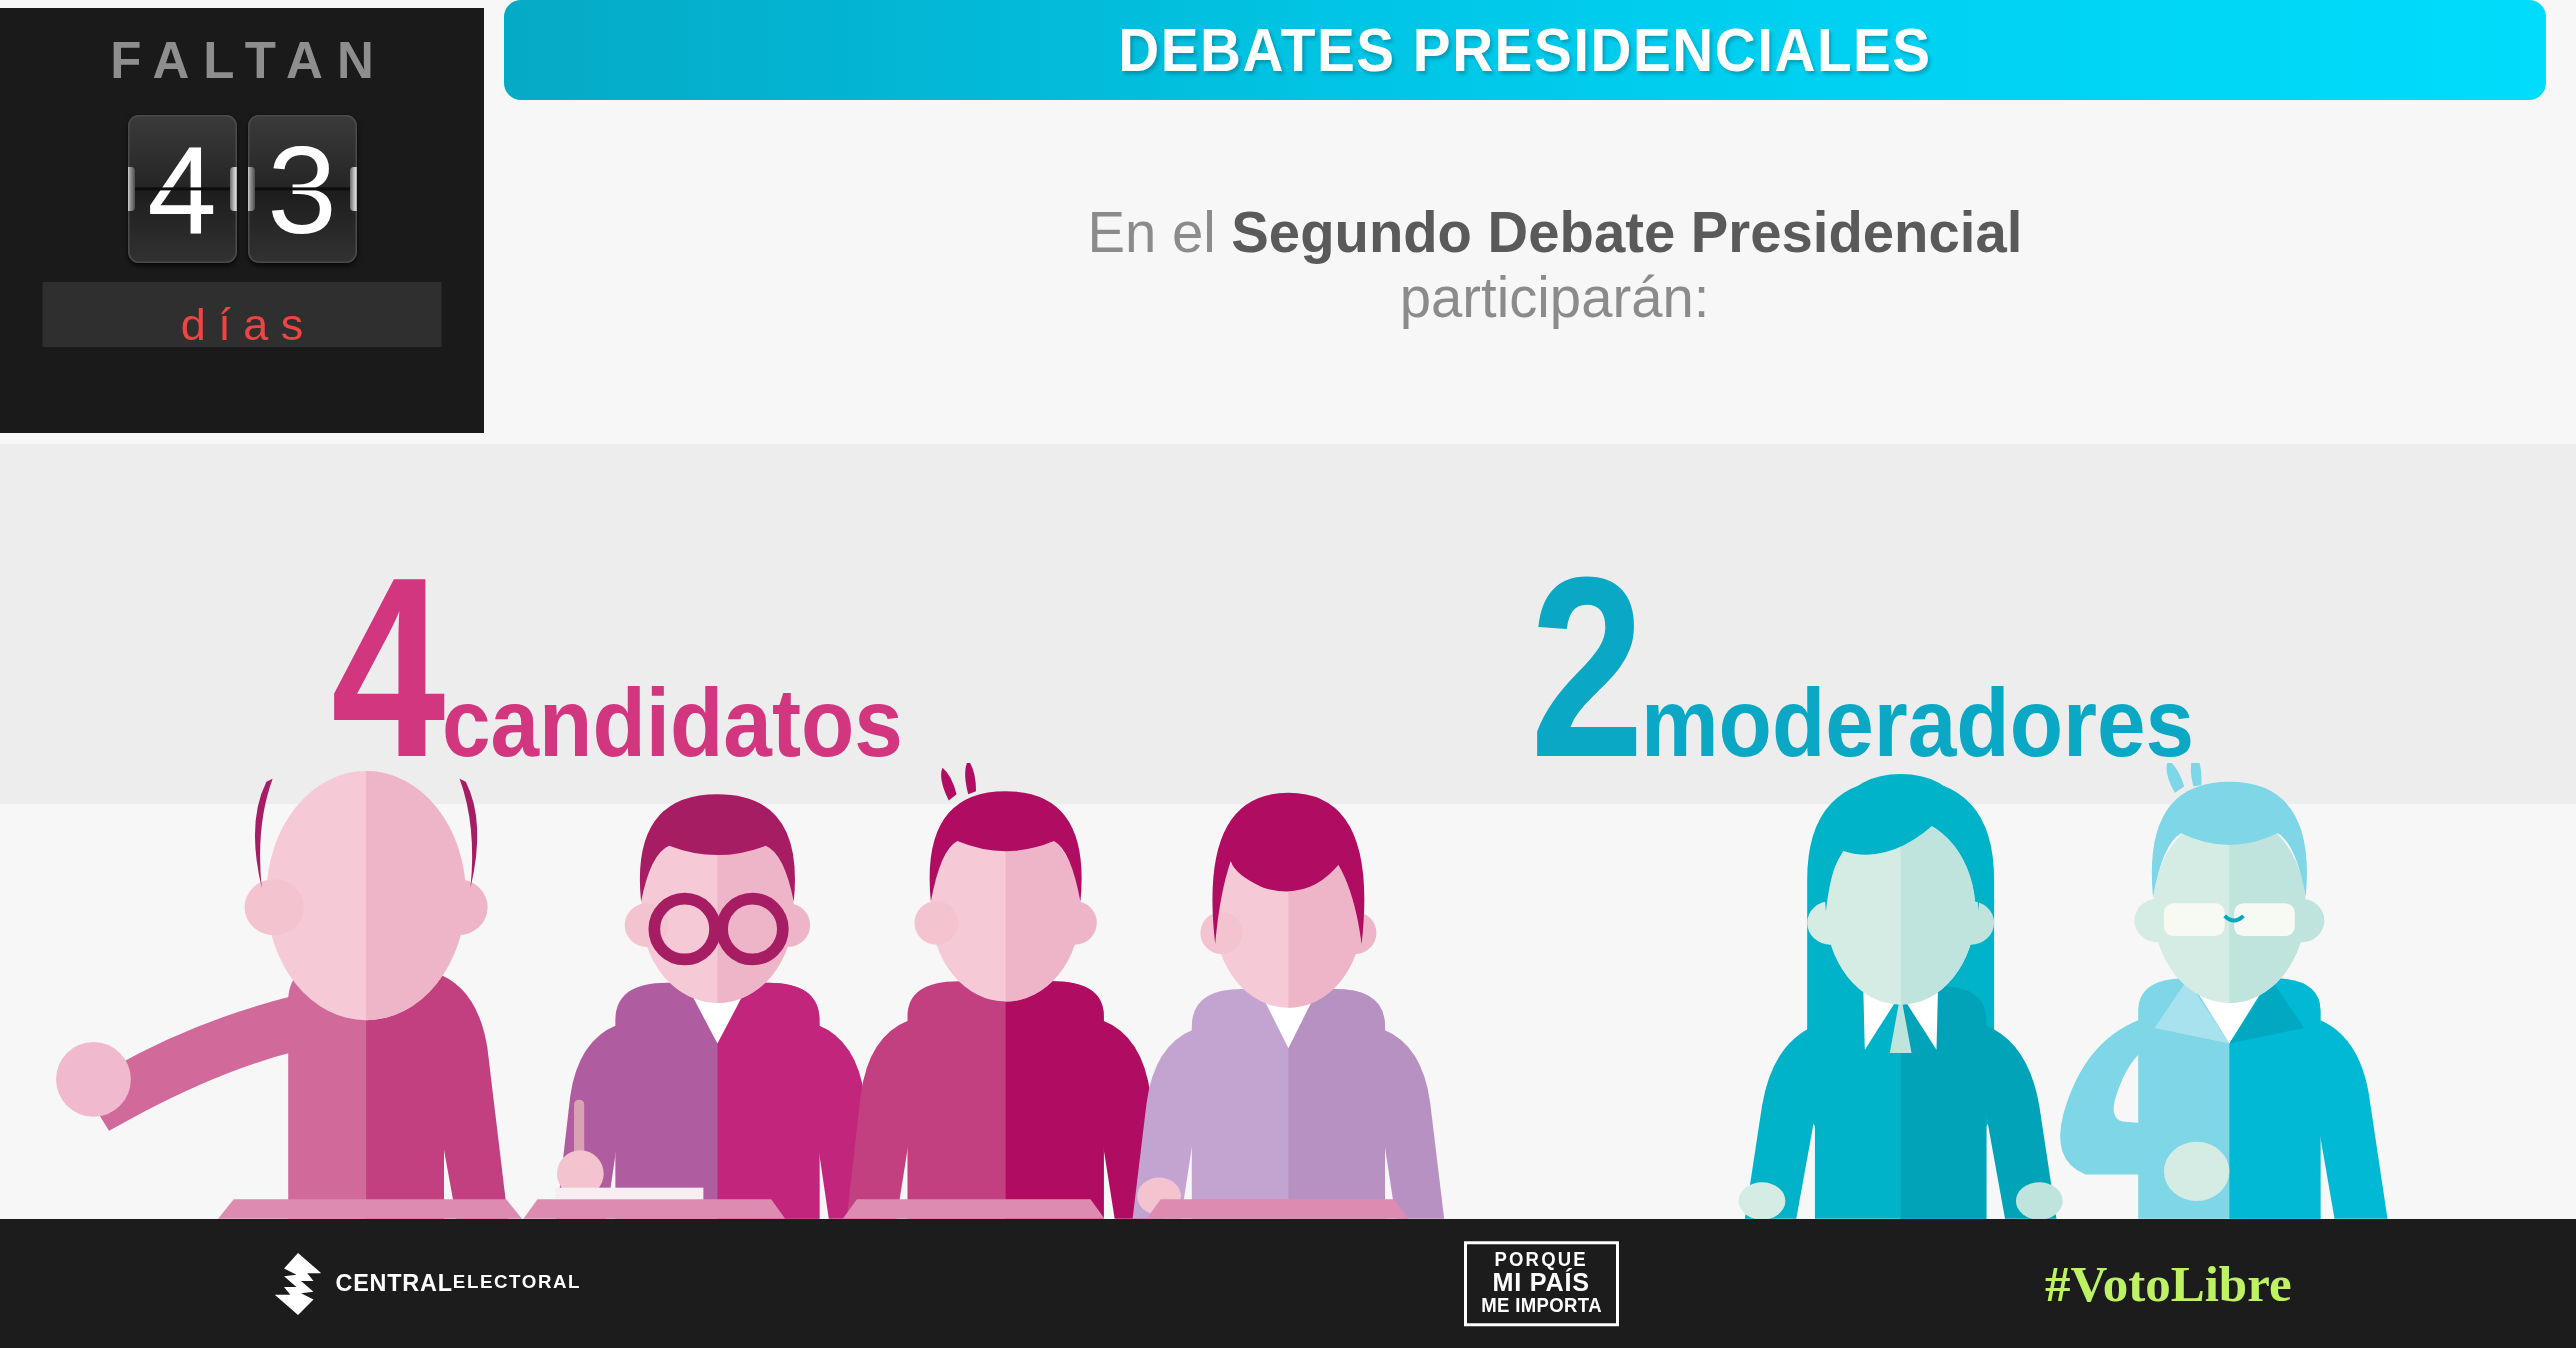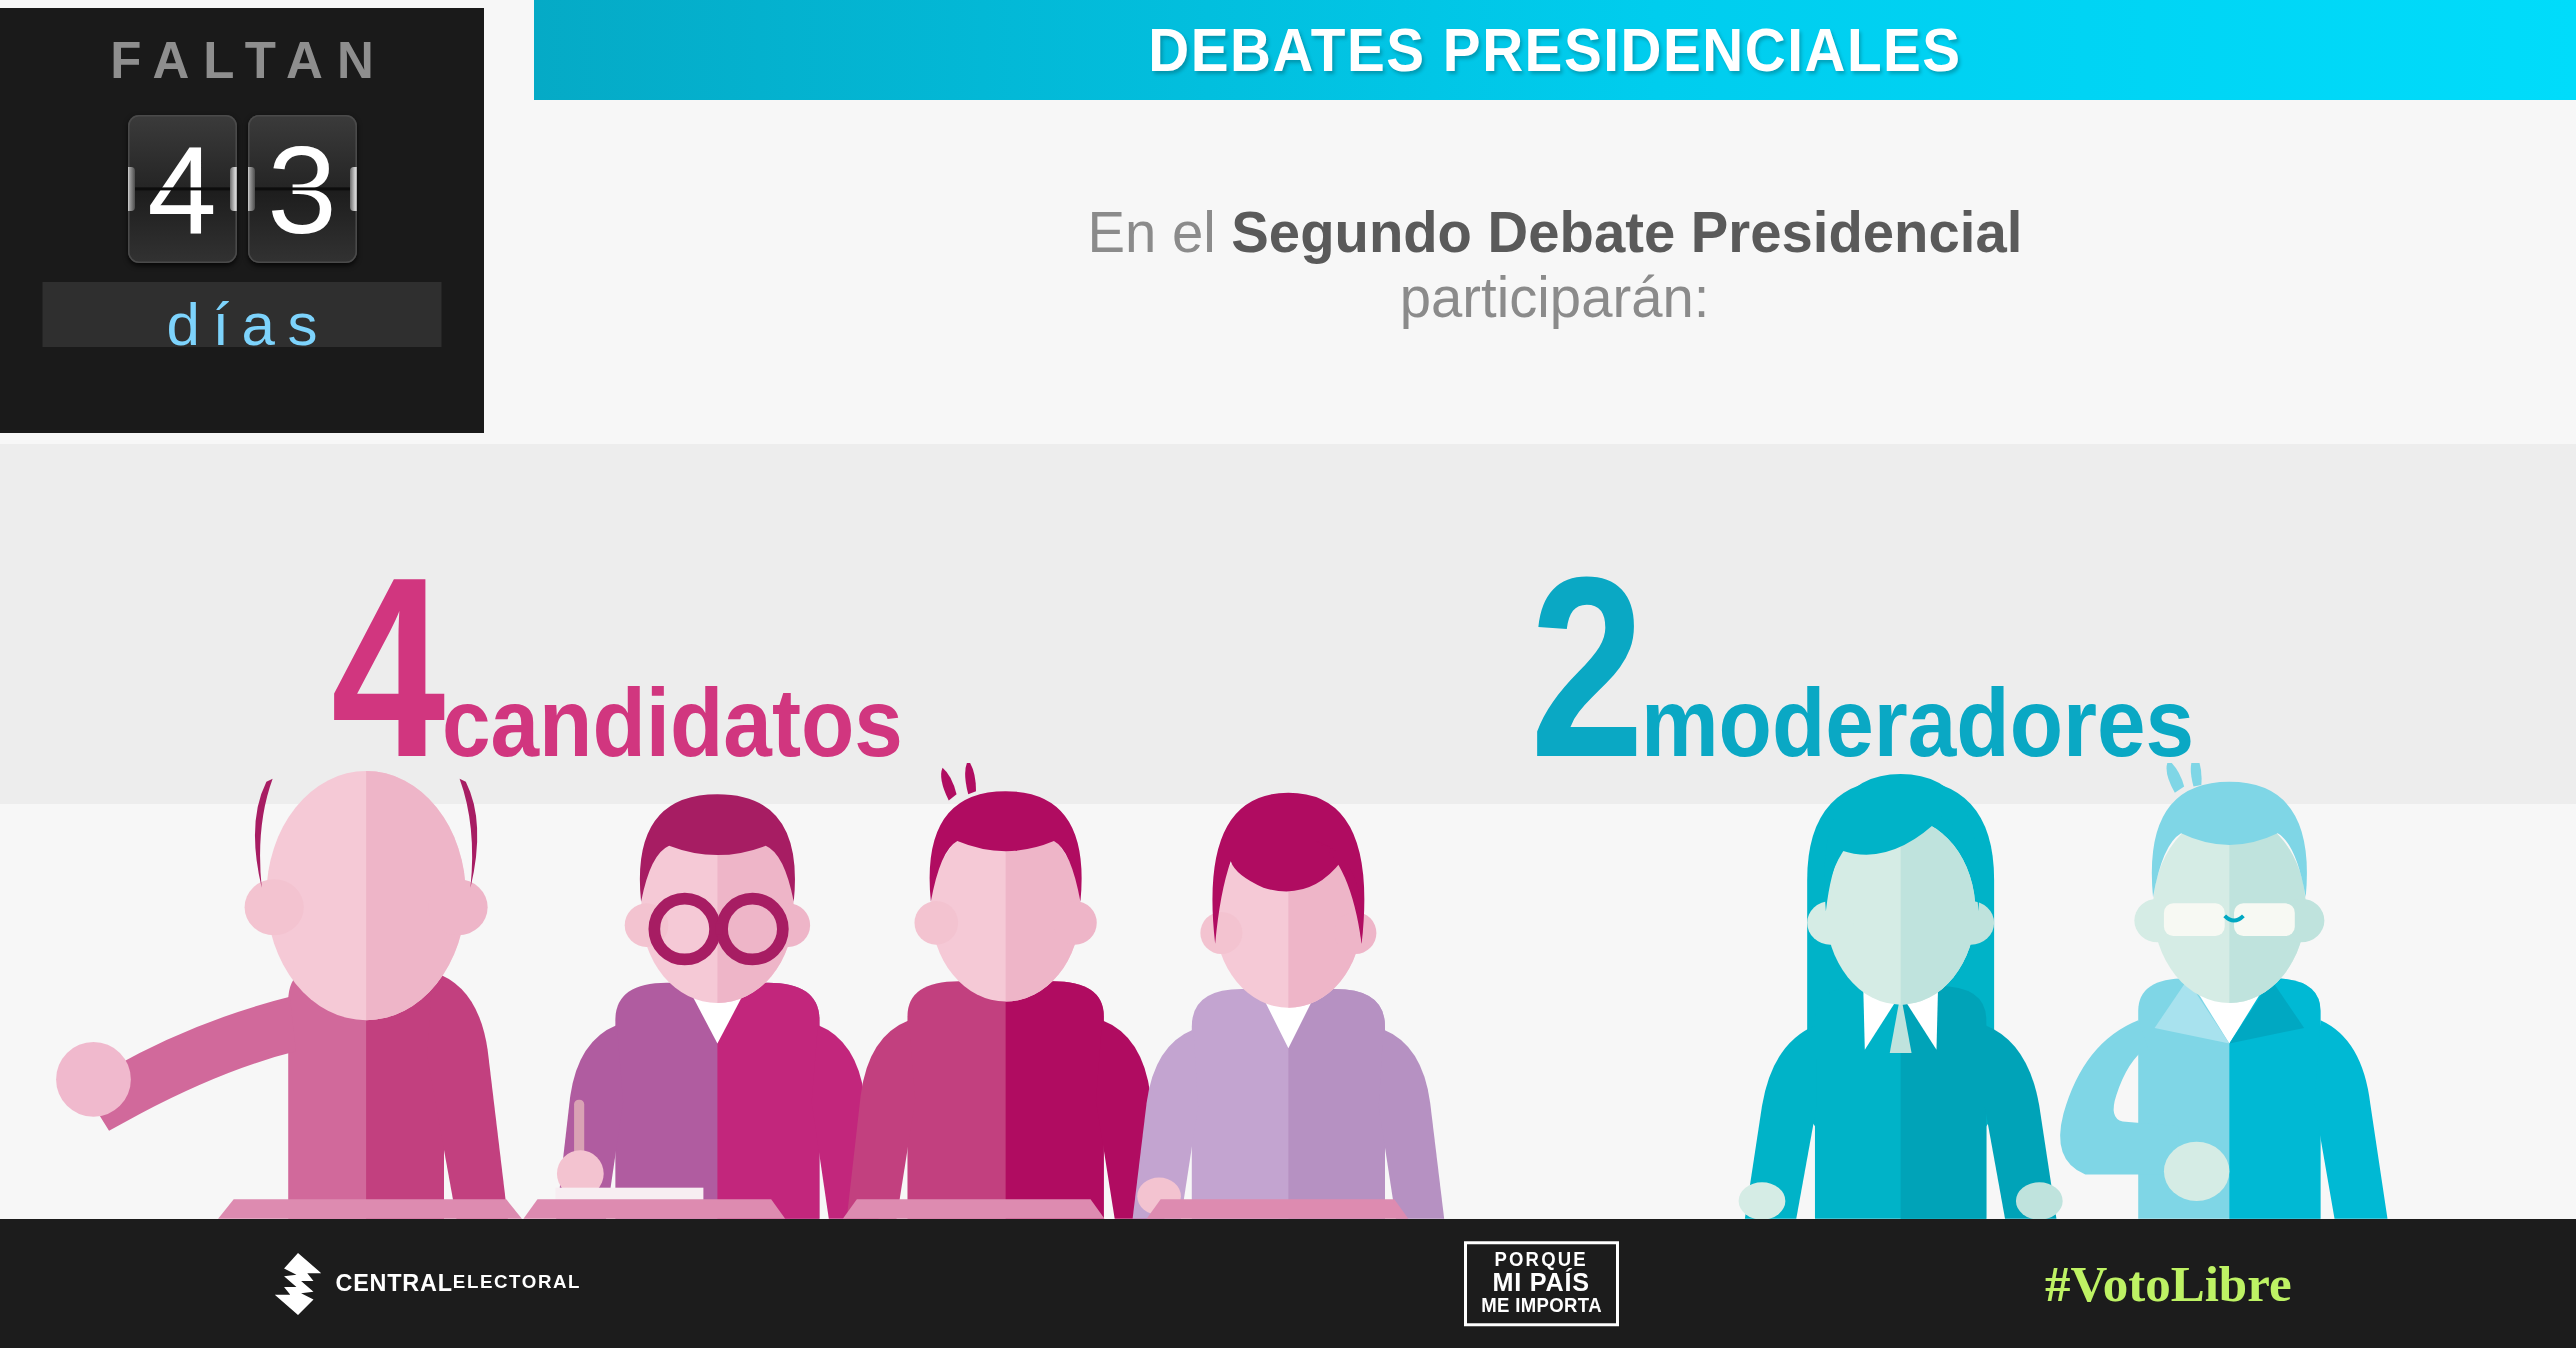--- a/index.html
+++ b/index.html
@@ -57,28 +57,29 @@
   .flip-card .peg.l{left:-5.5px;}
   .flip-card .peg.r{right:-5.5px;}
 
   .dias-plate{
     position:absolute;left:50%;transform:translateX(-50%);
     top:274px;width:399px;height:65px;
     background:#2f2f2f;
     display:flex;align-items:center;justify-content:center;
   }
   .dias-plate span{
-    color:#7dd3fc;font-size:60px;letter-spacing:12.5px;text-indent:12.5px;margin-top:20px;
+    color:#ef4444;font-size:45px;letter-spacing:12.5px;text-indent:12.5px;margin-top:20px;
   }
 
   
   #header{
-    position:absolute;left:534px;top:0;width:2042px;height:100px;
+    position:absolute;left:504px;top:0;width:2042px;height:100px;
     background:linear-gradient(90deg,#05aac6 0%, #00cdee 55%, #00dcfb 100%);
     z-index:5;
+    border-radius:17px;
   }
   #header .title{
     position:absolute;left:0;top:0;width:100%;height:100%;
     display:flex;align-items:center;justify-content:center;
     color:#fff;font-size:61px;font-weight:bold;
     letter-spacing:1.6px;
     transform:scaleX(.93);
     text-shadow:2.3px 3.1px 3.9px rgba(0,0,0,.22);
     white-space:nowrap;
   }

